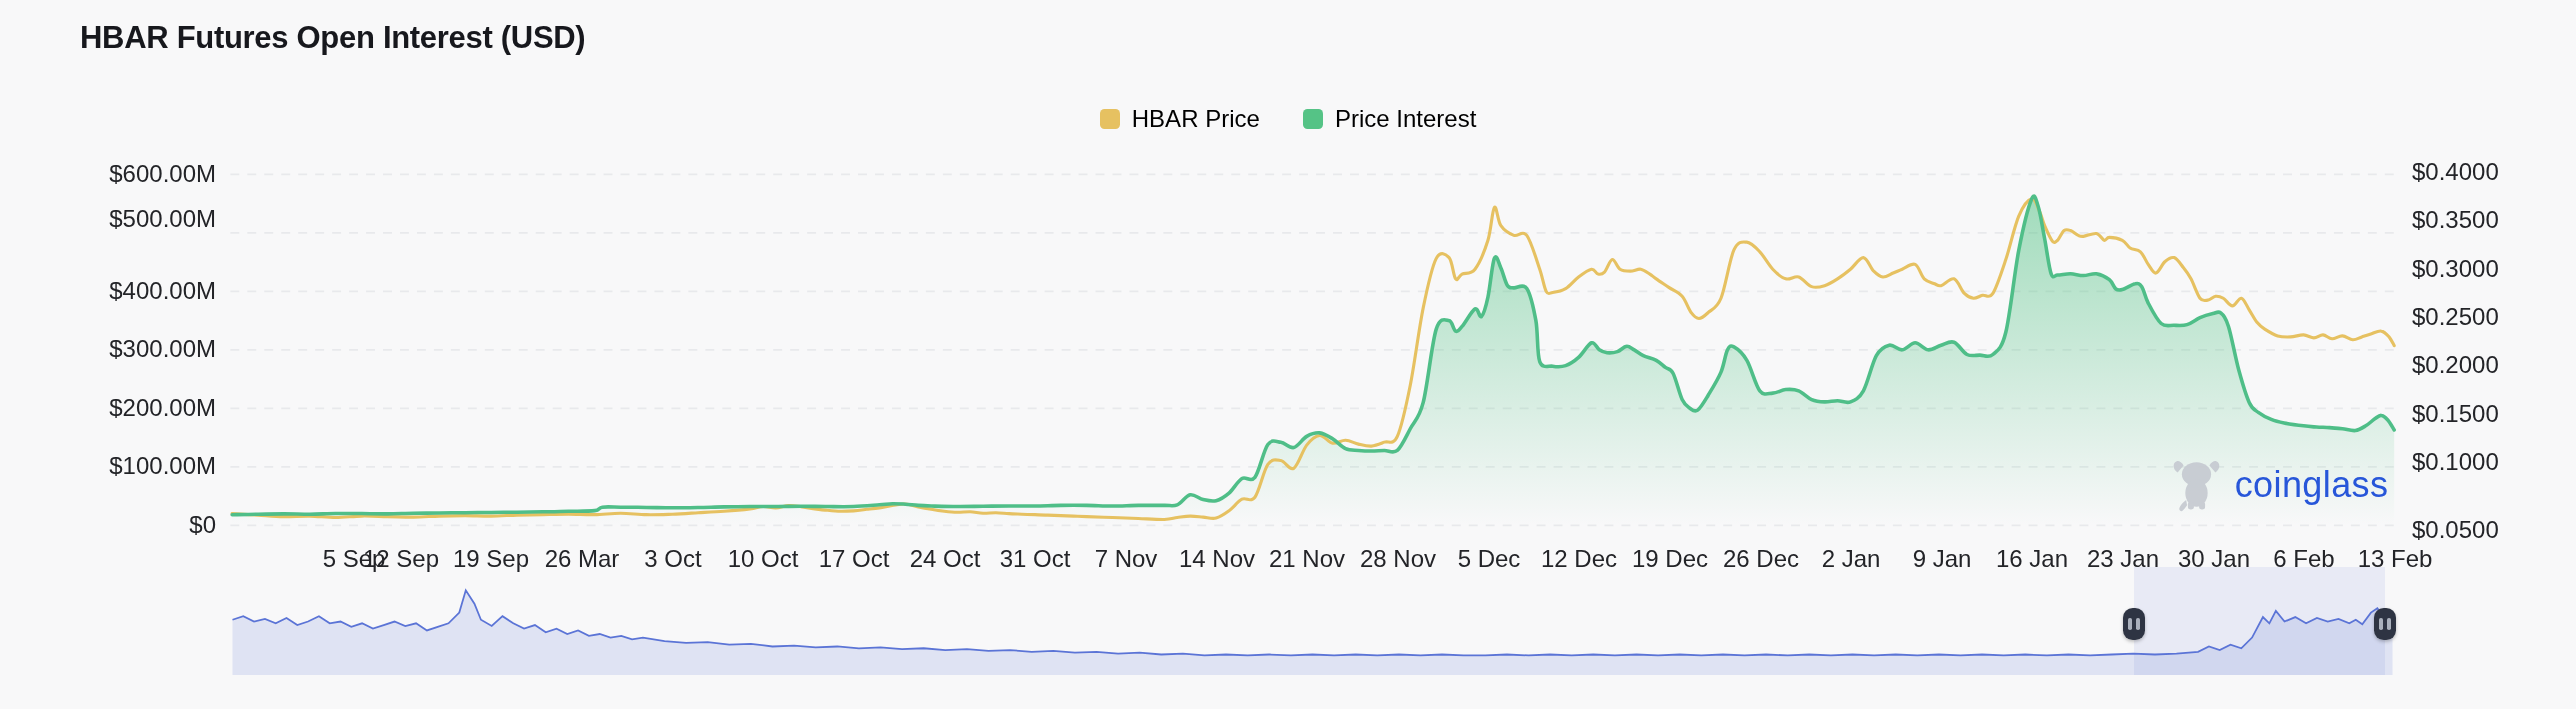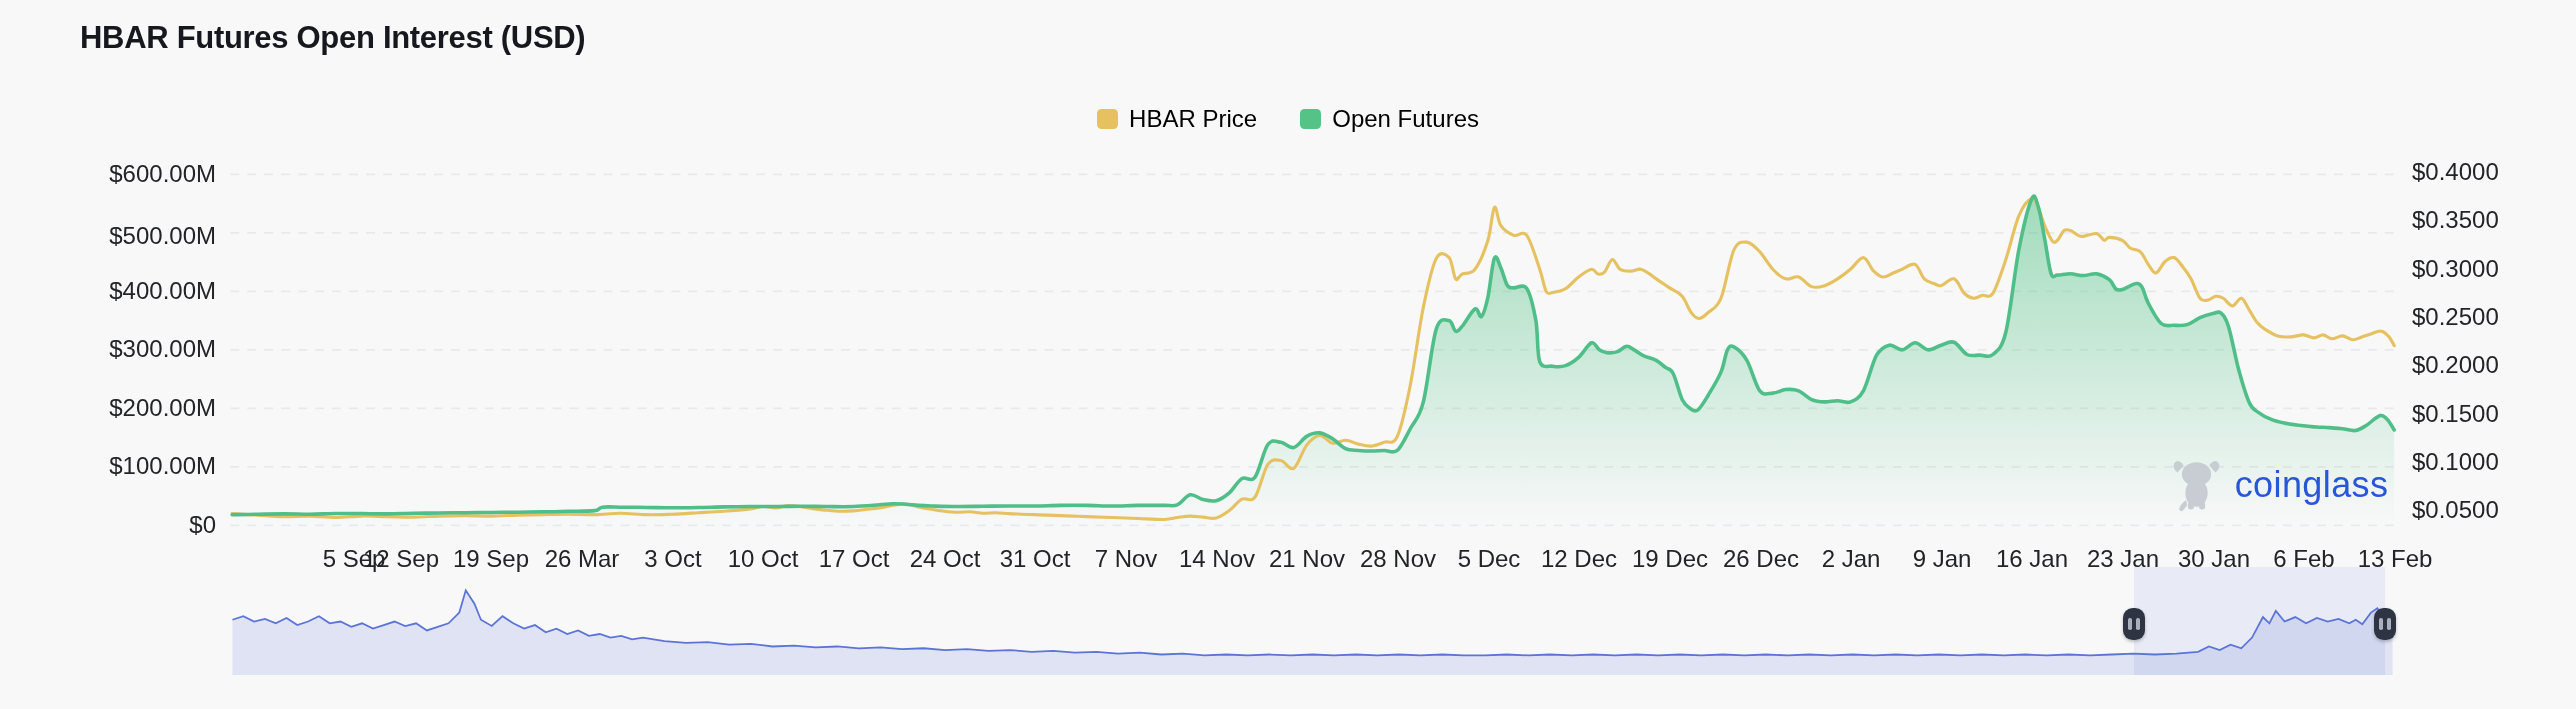--- a/index.html
+++ b/index.html
@@ -33,42 +33,42 @@
 
   <div class="page-title">HBAR Futures Open Interest (USD)</div>
 
   <div class="legend">
       <div class="legend-item">
         <span class="legend-marker" style="background: rgb(230, 193, 97);"></span>
         <span>HBAR Price</span>
       </div>
       <div class="legend-item">
         <span class="legend-marker" style="background: rgb(85, 195, 134);"></span>
-        <span>Open Futures</span>
+        <span>Price Interest</span>
       </div>
     </div>
 
   <div id="left-axis">
       <div class="axis-label" style="top: 160px;">$600.00M</div>
-      <div class="axis-label" style="top: 222px; margin-left: 32px;">$500.00M</div>
+      <div class="axis-label" style="top: 205px; margin-left: 32px;">$500.00M</div>
       <div class="axis-label" style="top: 277px;">$400.00M</div>
       <div class="axis-label" style="top: 335px;">$300.00M</div>
       <div class="axis-label" style="top: 394px;">$200.00M</div>
       <div class="axis-label" style="top: 452px;">$100.00M</div>
       <div class="axis-label" style="top: 511px;">$0</div>
     </div>
   <div id="right-axis">
       <div class="axis-label" style="top: 158px;">$0.4000</div>
       <div class="axis-label" style="top: 206px;">$0.3500</div>
       <div class="axis-label" style="top: 255px;">$0.3000</div>
       <div class="axis-label" style="top: 303px;">$0.2500</div>
       <div class="axis-label" style="top: 351px;">$0.2000</div>
       <div class="axis-label" style="top: 400px;">$0.1500</div>
       <div class="axis-label" style="top: 448px;">$0.1000</div>
-      <div class="axis-label" style="top: 496px;">$0.0500</div>
+      <div class="axis-label" style="top: 516px;">$0.0500</div>
     </div>
   <div id="x-axis">
       <div class="axis-label" style="left: 310px; top: 0px; margin-left: 44px;">5 Sep</div>
       <div class="axis-label" style="left: 401px; top: 0px;">12 Sep</div>
       <div class="axis-label" style="left: 491px; top: 0px;">19 Sep</div>
       <div class="axis-label" style="left: 582px; top: 0px;">26 Mar</div>
       <div class="axis-label" style="left: 673px; top: 0px;">3 Oct</div>
       <div class="axis-label" style="left: 763px; top: 0px;">10 Oct</div>
       <div class="axis-label" style="left: 854px; top: 0px;">17 Oct</div>
       <div class="axis-label" style="left: 945px; top: 0px;">24 Oct</div>

